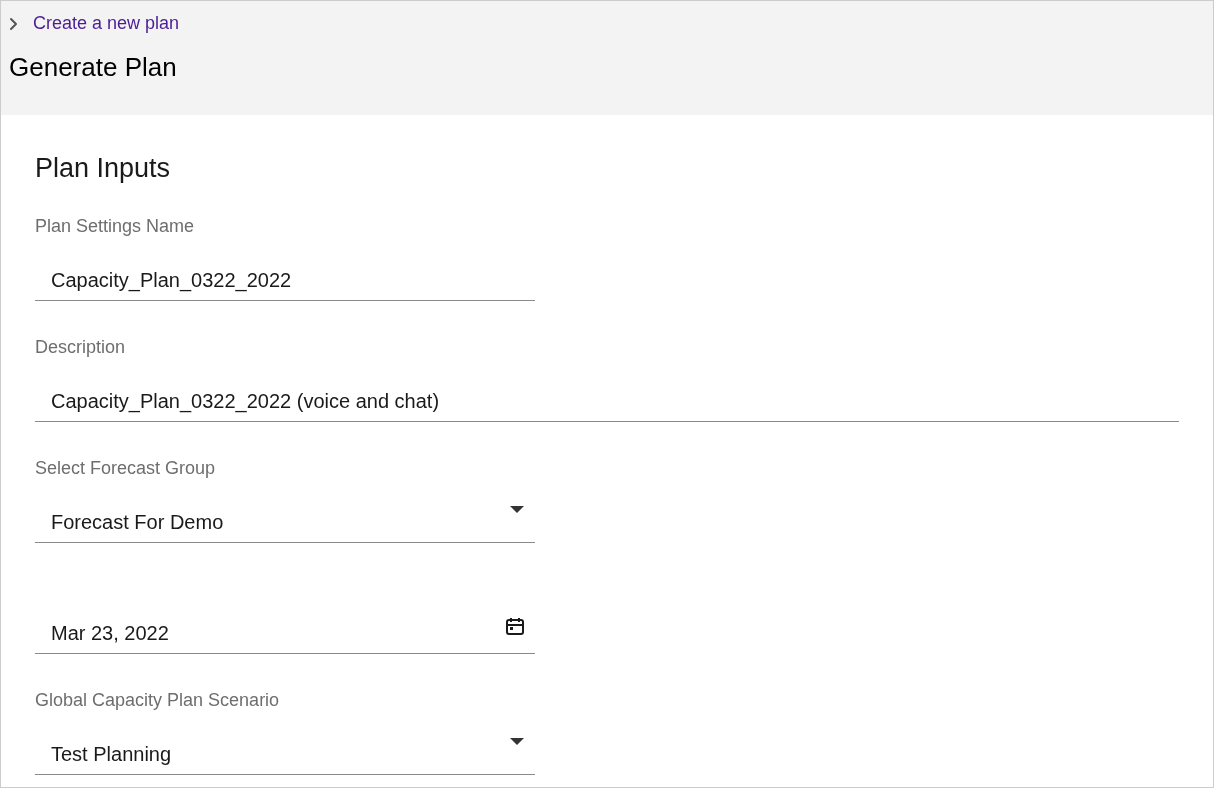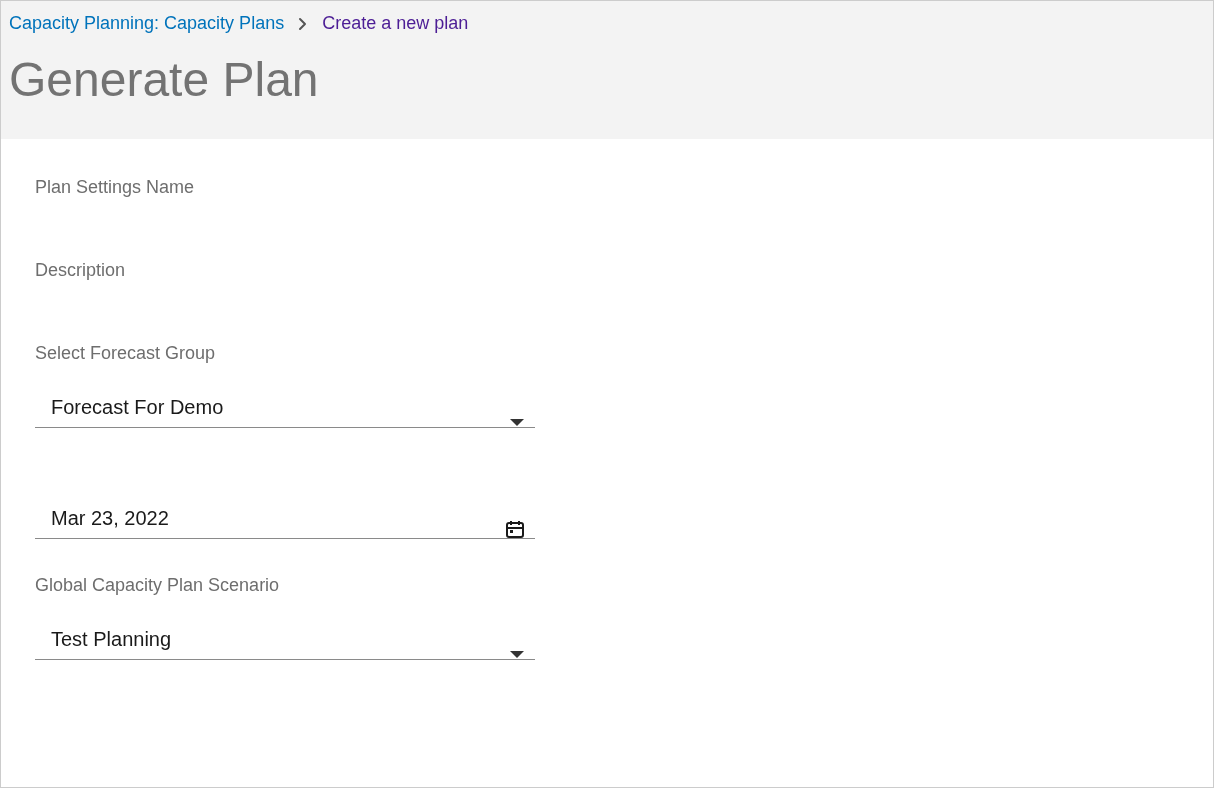--- a/index.html
+++ b/index.html
@@ -34,23 +34,23 @@
     }
     .breadcrumb-chevron {
       color: #555;
       display: inline-flex;
       align-items: center;
     }
     .breadcrumb-current {
       color: #4c1d95;
     }
     .page-title {
-      font-size: 48px;
+      font-size: 26px;
       font-weight: 400;
-      color: #737373;
+      color: #000000;
       margin-top: 4px;
     }
     .content-region {
       background: #ffffff;
       padding: 38px 34px 20px 34px;
     }
     .section-title {
       font-size: 27px;
       font-weight: 400;
       color: #1a1a1a;
@@ -80,21 +80,21 @@
       font-size: 20px;
       color: #1a1a1a;
       background: transparent;
       outline: none;
       font-family: inherit;
       width: 100%;
     }
     .input-wrapper {
       position: relative;
       display: flex;
-      align-items: flex-end;
+      align-items: flex-start;
     }
     .input-icon {
       position: absolute;
       right: 10px;
       pointer-events: none;
       display: flex;
       align-items: center;
       color: #1a1a1a;
     }
     .placeholder-empty {
@@ -103,41 +103,43 @@
     .half-width .text-input,
     .half-width .input-wrapper {
       max-width: 500px;
     }
   </style>
 </head>
 <body>
 
 <div class="header-region">
   <nav class="breadcrumb">
-    <a class="breadcrumb-link">Capacity Planning: Capacity Plans</a>
     <span class="breadcrumb-chevron">
       <svg width="10" height="14" viewBox="0 0 10 14">
           <path d="M2 2 L7 7 L2 12" stroke="#555" stroke-width="2" fill="none" stroke-linecap="round" stroke-linejoin="round"></path>
         </svg>
     </span>
     <span class="breadcrumb-current">Create a new plan</span>
   </nav>
   <h1 class="page-title">Generate Plan</h1>
 </div>
 
 <div class="content-region">
+  <h2 class="section-title">Plan Inputs</h2>
 
   <div class="form-grid">
 
     <div class="form-field half-width">
       <label class="field-label">Plan Settings Name</label>
+      <input type="text" class="text-input" value="Capacity_Plan_0322_2022" style="">
     </div>
 
     <div class="form-field">
       <label class="field-label">Description</label>
+      <input type="text" class="text-input" value="Capacity_Plan_0322_2022 (voice and chat)" style="">
     </div>
 
     <div class="form-field half-width">
       <label class="field-label">Select Forecast Group</label>
       <div class="input-wrapper">
         <div class="select-input">Forecast For Demo</div>
         <span class="input-icon">
           <svg width="16" height="10" viewBox="0 0 16 10">
               <path d="M1 1 L8 8 L15 1" fill="#333"></path>
             </svg>

